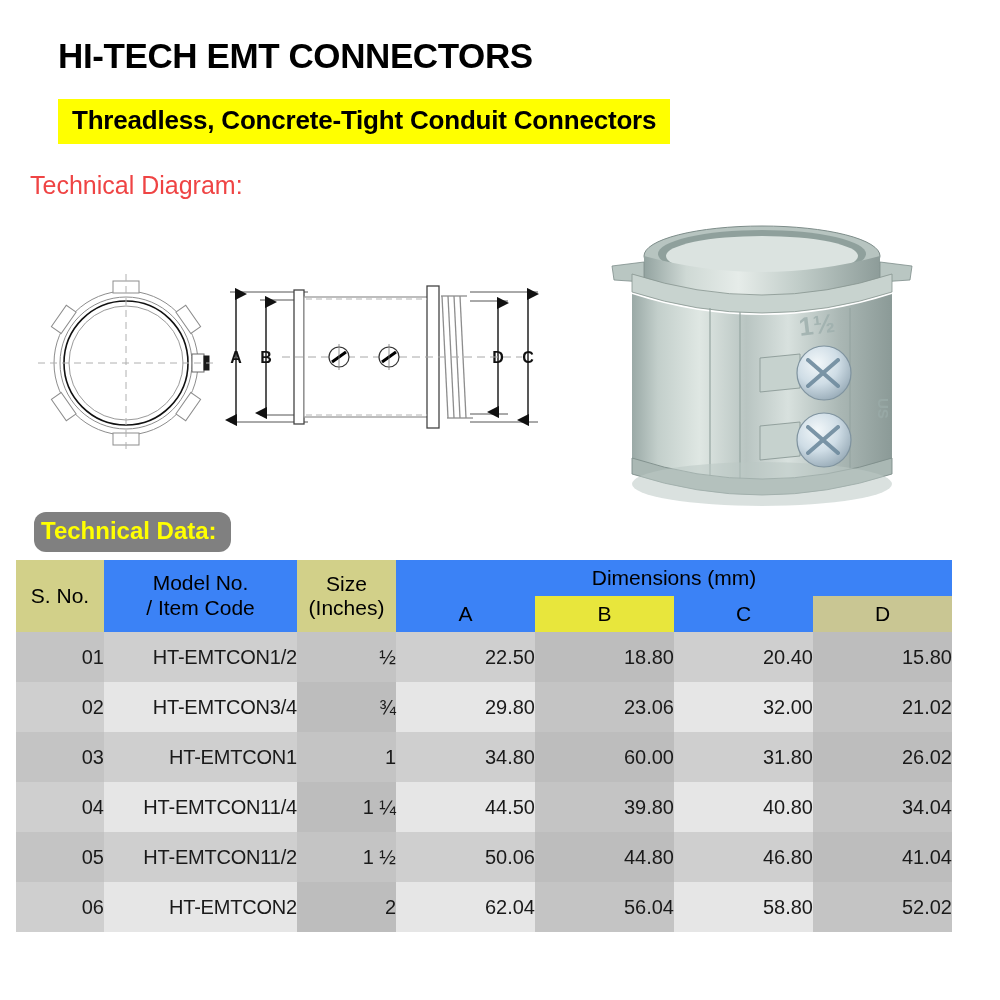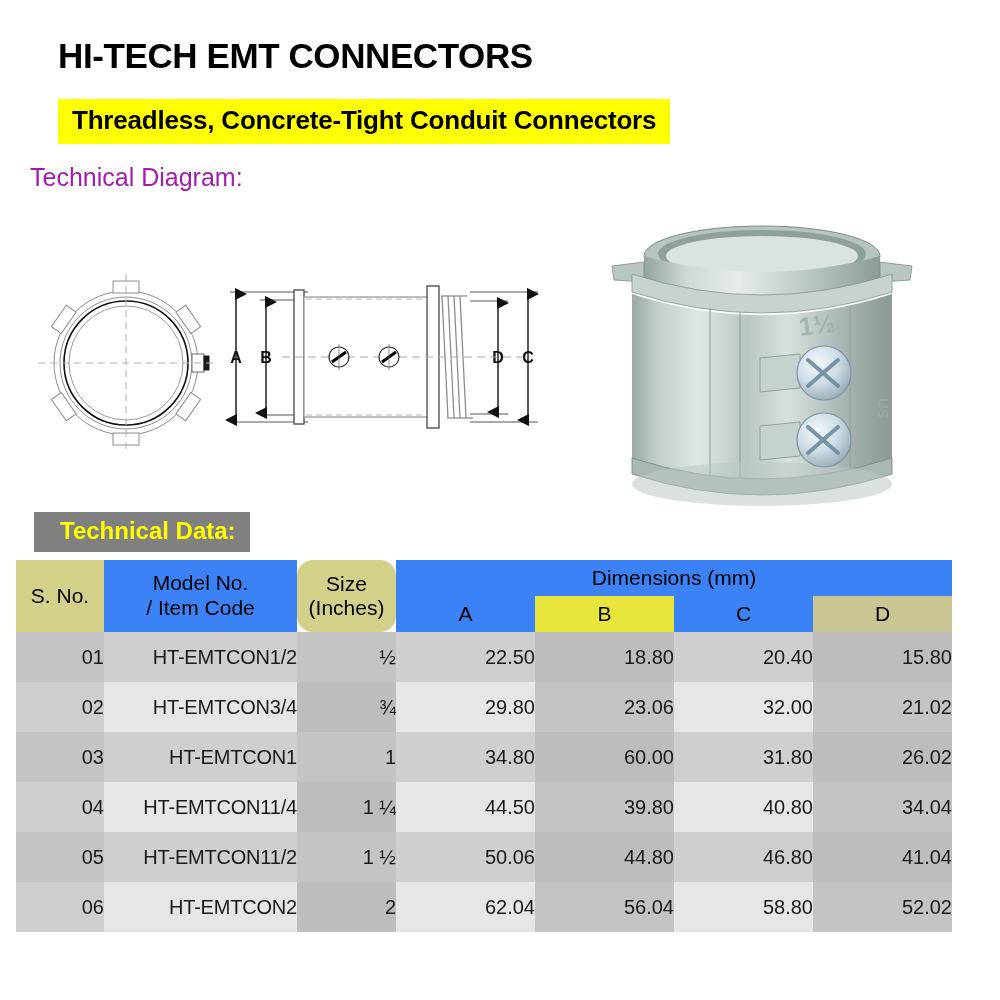--- a/index.html
+++ b/index.html
@@ -37,24 +37,24 @@
     font-size: 26px;
     font-weight: bold;
     letter-spacing: -0.2px;
     color: #000000;
     white-space: nowrap;
     margin-left: 20px;
   }
   #tech-diagram-label {
     position: absolute;
     left: 30px;
-    top: 163px;
+    top: 171px;
     font-size: 25px;
     font-weight: normal;
-    color: #a21caf;
+    color: #ef4444;
   }
 
   
   #diagram-area {
     position: absolute;
     left: 0;
     top: 200px;
     width: 1000px;
     height: 330px;
   }
@@ -72,22 +72,23 @@
 
   
   #tech-data-badge {
     position: absolute;
     left: 34px;
     top: 512px;
     background: #808080;
     color: #ffff00;
     font-size: 24px;
     font-weight: bold;
-    padding: 5px 14px 7px 26px;
+    padding: 5px 14px 7px 7px;
     white-space: nowrap;
+    border-radius: 12px;
   }
 
   
   #data-table {
     position: absolute;
     left: 16px;
     top: 560px;
     width: 936px;
     border-collapse: collapse;
     table-layout: fixed;
@@ -112,21 +113,21 @@
   th.col-size   { width: 99px; }
   th.col-dim    { height: 36px; }
   th.col-a, th.col-b, th.col-c, th.col-d { width: 139px; height: 36px; }
 
   #model-head {
     text-align: left;
     padding-left: 14px;
     line-height: 1.18;
     font-size: 21px;
   }
-  #size-head { line-height: 1.15; border-radius: 16px; }
+  #size-head { line-height: 1.15; }
 
   #data-table tbody td { height: 50px; font-size: 20px; color: #1a1a1a; text-align: right; }
   td.cell-model { text-align: left; padding-left: 18px; letter-spacing: -0.2px; }
 
   
   .sh-a { background: #c4c4c4; }
   .sh-b { background: #cfcfcf; }
   .sh-c { background: #bdbdbd; }
   .sh-d { background: #e6e6e6; }
 </style>

